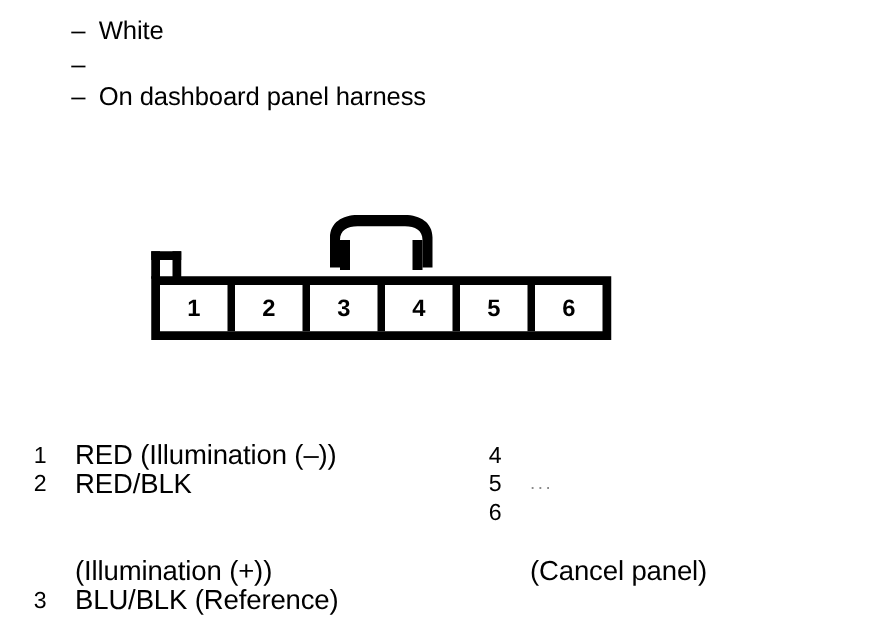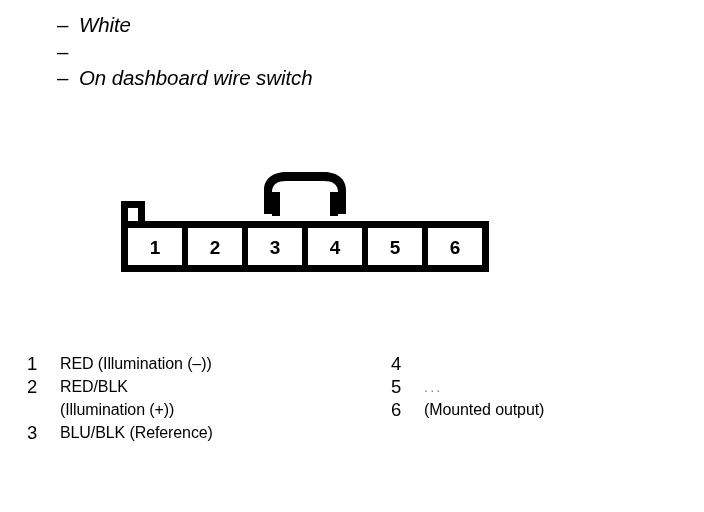--- a/index.html
+++ b/index.html
@@ -30,21 +30,20 @@
     line-height: 26.5px;
     letter-spacing: -0.1px;
     white-space: nowrap;
   }
   .desc-dash {
     width: 22px;
     flex: 0 0 22px;
   }
   .desc-text {
     flex: 0 1 auto;
-    font-style: italic;
   }
 
   
   #connector {
     position: absolute;
     left: 121px;
     top: 168px;
     width: 368px;
     height: 104px;
   }
@@ -126,26 +125,27 @@
     align-items: flex-start;
     margin-bottom: 0px;
   }
   .legend-num {
     flex: 0 0 33px;
     font-size: 18.5px;
     line-height: 23px;
   }
   .legend-desc {
     flex: 1 1 auto;
-    font-size: 16px;
+    font-size: 22px;
     line-height: 23px;
     letter-spacing: -0.1px;
   }
   .legend-desc .cont {
     display: block;
+    margin-top: 47px;
   }
   .faint {
     color: #8a8a8a;
     letter-spacing: 2px;
     font-size: 15px;
   }
 </style>
 </head>
 <body>
 
@@ -155,21 +155,21 @@
     <span class="desc-dash">–</span>
     <span class="desc-text">White</span>
   </div>
 
   <div class="desc-row">
     <span class="desc-dash">–</span>
   </div>
 
   <div class="desc-row">
     <span class="desc-dash">–</span>
-    <span class="desc-text">On dashboard wire switch</span>
+    <span class="desc-text">On dashboard panel harness</span>
   </div>
 
 </div>
 
 <div id="connector">
 
   <div class="latch">
     <svg width="102" height="48" viewBox="0 0 102 48" aria-hidden="true">
       <path d="M 10 46
                L 10 22
@@ -253,19 +253,19 @@
     <div class="legend-entry">
       <span class="legend-num">5</span>
       <span class="legend-desc faint">
         <span>...</span>
       </span>
     </div>
 
     <div class="legend-entry">
       <span class="legend-num">6</span>
       <span class="legend-desc">
-        <span class="cont">(Mounted output)</span>
+        <span class="cont">(Cancel panel)</span>
       </span>
     </div>
 
   </div>
 
 </div>
 
 </body></html>

